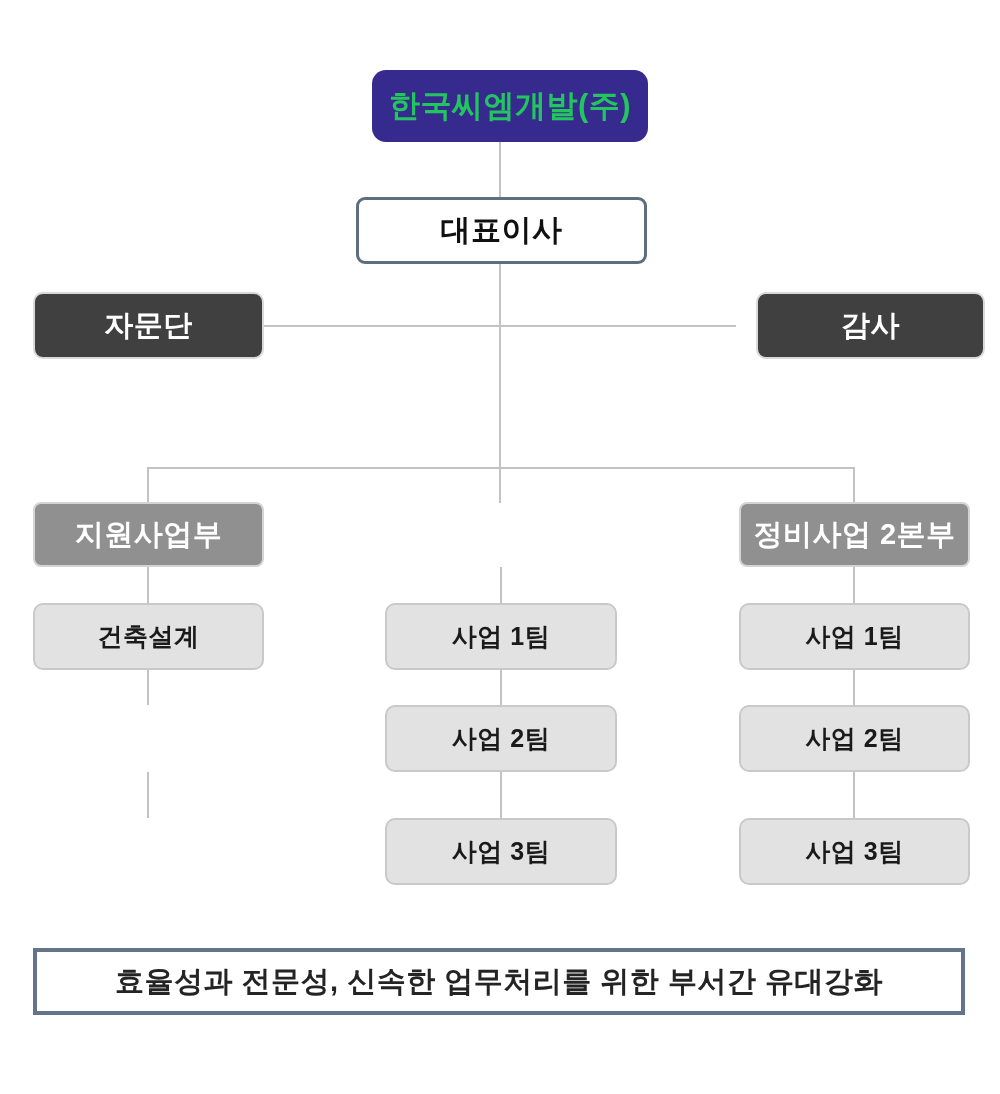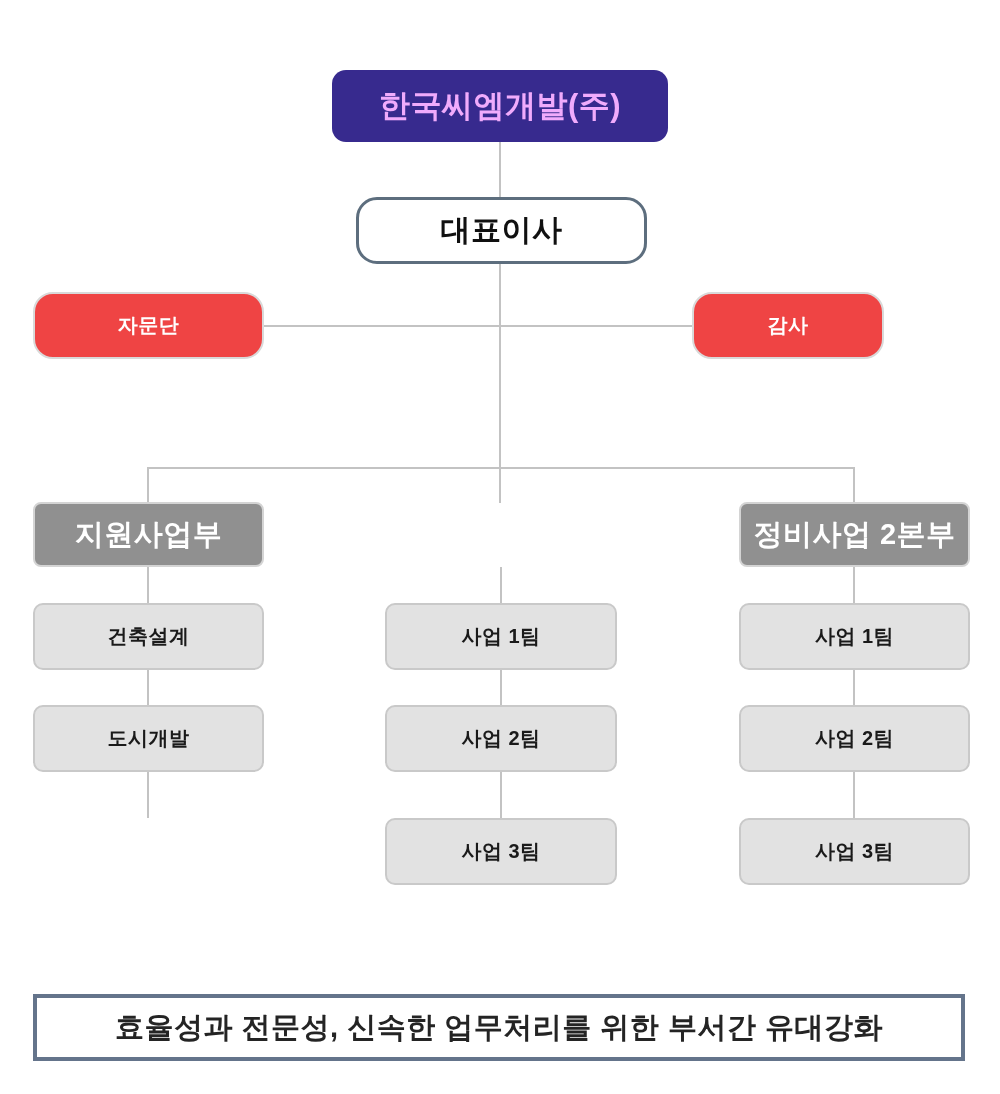--- a/index.html
+++ b/index.html
@@ -15,56 +15,56 @@
     position: absolute;
     box-sizing: border-box;
     display: flex;
     align-items: center;
     justify-content: center;
     font-weight: bold;
     text-align: center;
     letter-spacing: 0.5px;
   }
   .company {
-    left: 332px; top: 70px; width: 336px; height: 72px;
-    background: #372a8e; color: #f0abfc;
+    left: 372px; top: 70px; width: 276px; height: 72px;
+    background: #372a8e; color: #22c55e;
     border-radius: 14px; font-size: 31px;
   }
   .ceo {
     left: 356px; top: 197px; width: 291px; height: 67px;
     background: #ffffff; color: #101010;
-    border: 3px solid #5d6e7e; border-radius: 21px; font-size: 30px;
+    border: 3px solid #5d6e7e; border-radius: 9px; font-size: 30px;
   }
   .staff {
     top: 292px; height: 67px;
-    background: #ef4444; color: #ffffff;
-    border: 2px solid #d9d9d9; border-radius: 20px; font-size: 20px;
+    background: #404040; color: #ffffff;
+    border: 2px solid #d9d9d9; border-radius: 10px; font-size: 29px;
   }
   .staff.left  { left: 33px;  width: 231px; }
-  .staff.right { left: 692px; width: 192px; }
+  .staff.right { left: 756px; width: 229px; }
   .divhead {
     top: 502px; height: 65px;
     background: #909090; color: #ffffff;
     border: 2px solid #d4d4d4; border-radius: 8px; font-size: 29px;
   }
   .team {
     height: 67px;
     background: #e2e2e2; color: #1a1a1a;
-    border: 2px solid #c9c9c9; border-radius: 10px; font-size: 20px;
+    border: 2px solid #c9c9c9; border-radius: 10px; font-size: 25px;
   }
   .col0 { left: 33px;  width: 231px; }
   .col1 { left: 385px; width: 232px; }
   .col2 { left: 739px; width: 231px; }
   .row0 { top: 603px; }
   .row1 { top: 705px; }
   .row2 { top: 818px; }
   .footer-banner {
     left: 33px; top: 948px; width: 932px; height: 67px;
     background: #ffffff; color: #242424;
-    border: 4px solid #64748b; border-radius: 0; font-size: 29px; margin-top: 46px;
+    border: 4px solid #64748b; border-radius: 0; font-size: 29px;
   }
   .line {
     position: absolute;
     background: #c3c3c3;
   }
   .vline { width: 2px; }
   .hline { height: 2px; }
 </style>
 </head>
 <body>
@@ -92,21 +92,20 @@
 
   <div class="node company">한국씨엠개발(주)</div>
   <div class="node ceo">대표이사</div>
   <div class="node staff left">자문단</div>
   <div class="node staff right">감사</div>
 
   <div class="node divhead col0">지원사업부</div>
   <div class="node divhead col2">정비사업 2본부</div>
 
   <div class="node team col0 row0">건축설계</div>
-  <div class="node team col0 row1">도시개발</div>
 
   <div class="node team col1 row0">사업 1팀</div>
   <div class="node team col1 row1">사업 2팀</div>
   <div class="node team col1 row2">사업 3팀</div>
 
   <div class="node team col2 row0">사업 1팀</div>
   <div class="node team col2 row1">사업 2팀</div>
   <div class="node team col2 row2">사업 3팀</div>
 
   <div class="node footer-banner">효율성과 전문성, 신속한 업무처리를 위한 부서간 유대강화</div>

